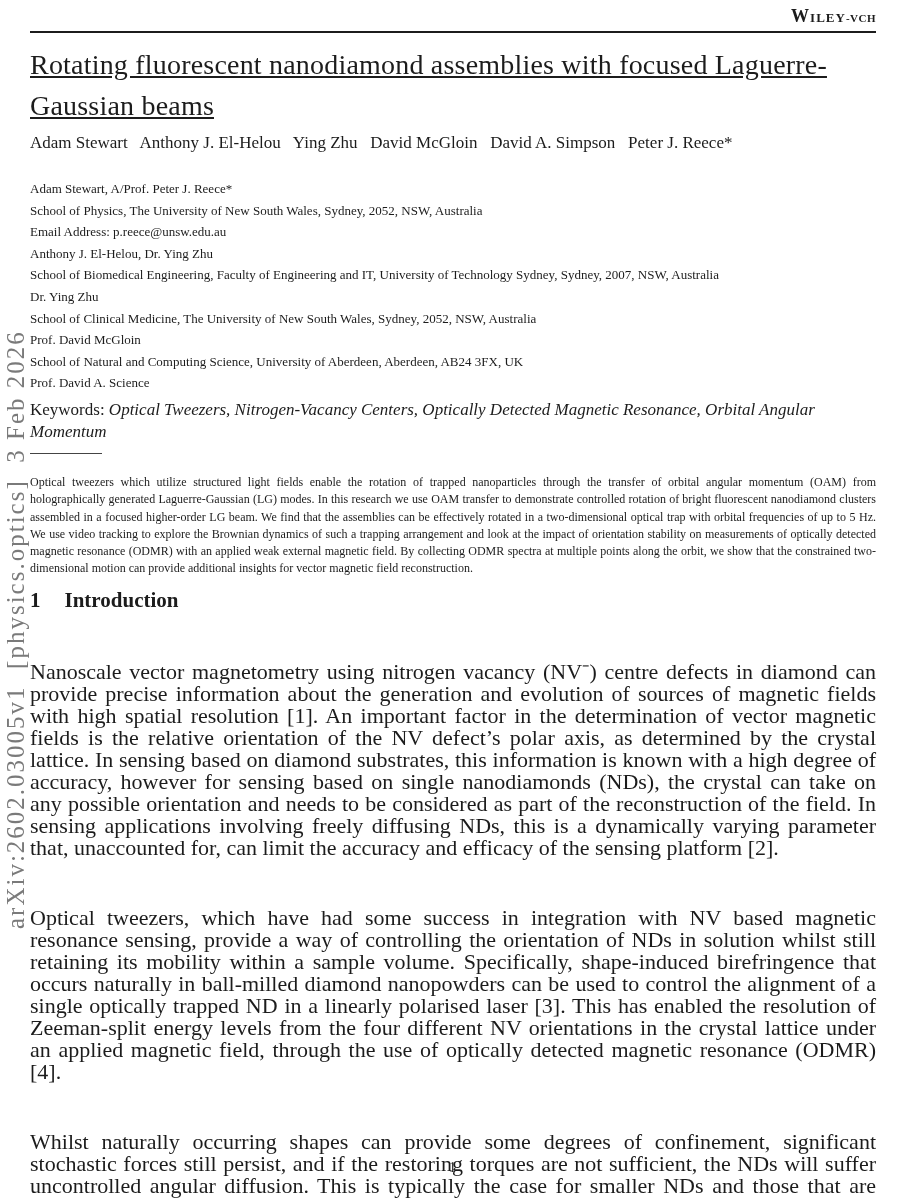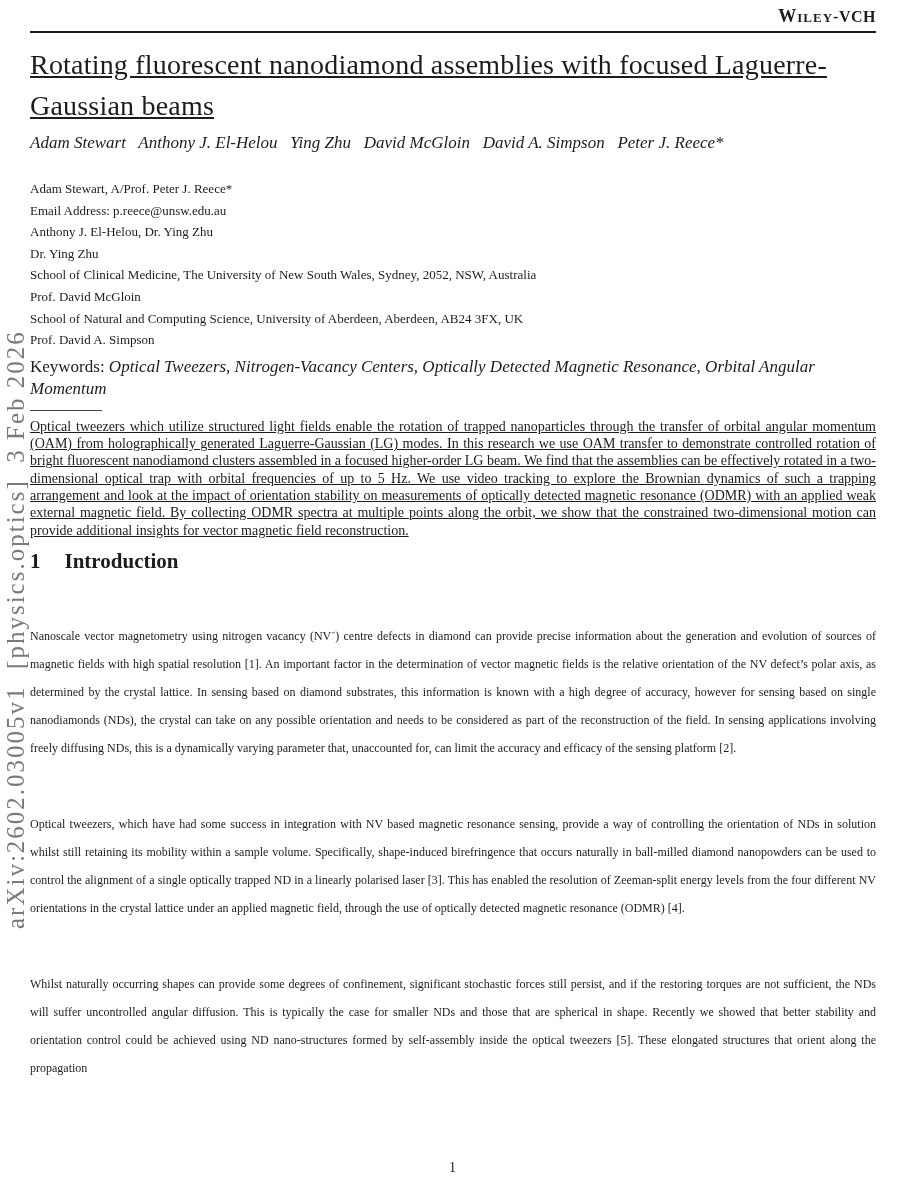--- a/index.html
+++ b/index.html
@@ -11,66 +11,64 @@
     background: #ffffff;
     color: #1c1c1c;
     font-family: "Liberation Serif", serif;
     overflow: hidden;
   }
   .content { padding: 6px 29px 0 30px; }
 
   
   .publisher { text-align: right; font-weight: bold; }
   .publisher .main { font-variant: small-caps; font-size: 18px; letter-spacing: 1px; }
-  .publisher .suffix { font-size: 16px; letter-spacing: 0.5px; }
+  .publisher .suffix { font-size: 11px; letter-spacing: 0.5px; }
   .header-rule { border: none; border-top: 2px solid #1c1c1c; margin-top: 4px; }
 
   
   .paper-title {
     font-size: 28px;
     font-weight: 400;
     line-height: 41px;
     margin-top: 11px;
     letter-spacing: 0.2px;
     text-decoration: underline;
   }
   .authors {
-    font-style: italic;
     font-size: 17px;
     margin-top: 7px;
     white-space: pre;
   }
 
   
   .affiliations { margin-top: 25px; font-size: 13px; line-height: 21.6px; }
   .aff-line { }
 
   
   .keywords { margin-top: 5px; font-size: 17px; line-height: 22px; }
   .kw-text { font-style: italic; }
 
   
   .abstract-rule { width: 72px; height: 1px; background: #444; margin-top: 10px; }
   .abstract {
-    margin-top: 7px;
-    font-size: 14px;
+    margin-top: 20px;
+    font-size: 12px;
     line-height: 17.3px;
     text-align: justify;
-    text-decoration: underline;
   }
 
   
   .section-heading { margin-top: 10px; font-size: 21px; font-weight: bold; }
   .sec-num { margin-right: 24px; }
 
   
   .body-text { margin-top: 12px; }
   .body-par {
-    font-size: 12px;
-    line-height: 28px;
+    font-size: 22px;
+    line-height: 22px;
     text-align: justify;
     margin-top: 48px;
   }
 
   
   .page-number {
     position: absolute;
     bottom: 24px;
     left: 0; right: 0;
     text-align: center;
@@ -105,27 +103,29 @@
       </div>
       <hr class="header-rule">
     </header>
 
     <h1 class="paper-title">Rotating fluorescent nanodiamond assemblies with focused Laguerre-Gaussian beams</h1>
 
     <div class="authors">Adam Stewart   Anthony J. El-Helou   Ying Zhu   David McGloin   David A. Simpson   Peter J. Reece*</div>
 
     <div class="affiliations">
         <div class="aff-line">Adam Stewart, A/Prof. Peter J. Reece*</div>
+        <div class="aff-line">School of Physics, The University of New South Wales, Sydney, 2052, NSW, Australia</div>
         <div class="aff-line">Email Address: p.reece@unsw.edu.au</div>
         <div class="aff-line">Anthony J. El-Helou, Dr. Ying Zhu</div>
+        <div class="aff-line">School of Biomedical Engineering, Faculty of Engineering and IT, University of Technology Sydney, Sydney, 2007, NSW, Australia</div>
         <div class="aff-line">Dr. Ying Zhu</div>
         <div class="aff-line">School of Clinical Medicine, The University of New South Wales, Sydney, 2052, NSW, Australia</div>
         <div class="aff-line">Prof. David McGloin</div>
         <div class="aff-line">School of Natural and Computing Science, University of Aberdeen, Aberdeen, AB24 3FX, UK</div>
-        <div class="aff-line">Prof. David A. Simpson</div>
+        <div class="aff-line">Prof. David A. Science</div>
       </div>
 
     <div class="keywords">
       <span class="kw-label">Keywords:</span>
       <span class="kw-text">Optical Tweezers, Nitrogen-Vacancy Centers, Optically Detected Magnetic Resonance, Orbital Angular Momentum</span>
     </div>
 
     <div class="abstract-rule"></div>
 
     <p class="abstract">Optical tweezers which utilize structured light fields enable the rotation of trapped nanoparticles through the transfer of orbital angular momentum (OAM) from holographically generated Laguerre-Gaussian (LG) modes. In this research we use OAM transfer to demonstrate controlled rotation of bright fluorescent nanodiamond clusters assembled in a focused higher-order LG beam. We find that the assemblies can be effectively rotated in a two-dimensional optical trap with orbital frequencies of up to 5 Hz. We use video tracking to explore the Brownian dynamics of such a trapping arrangement and look at the impact of orientation stability on measurements of optically detected magnetic resonance (ODMR) with an applied weak external magnetic field. By collecting ODMR spectra at multiple points along the orbit, we show that the constrained two-dimensional motion can provide additional insights for vector magnetic field reconstruction.</p>

